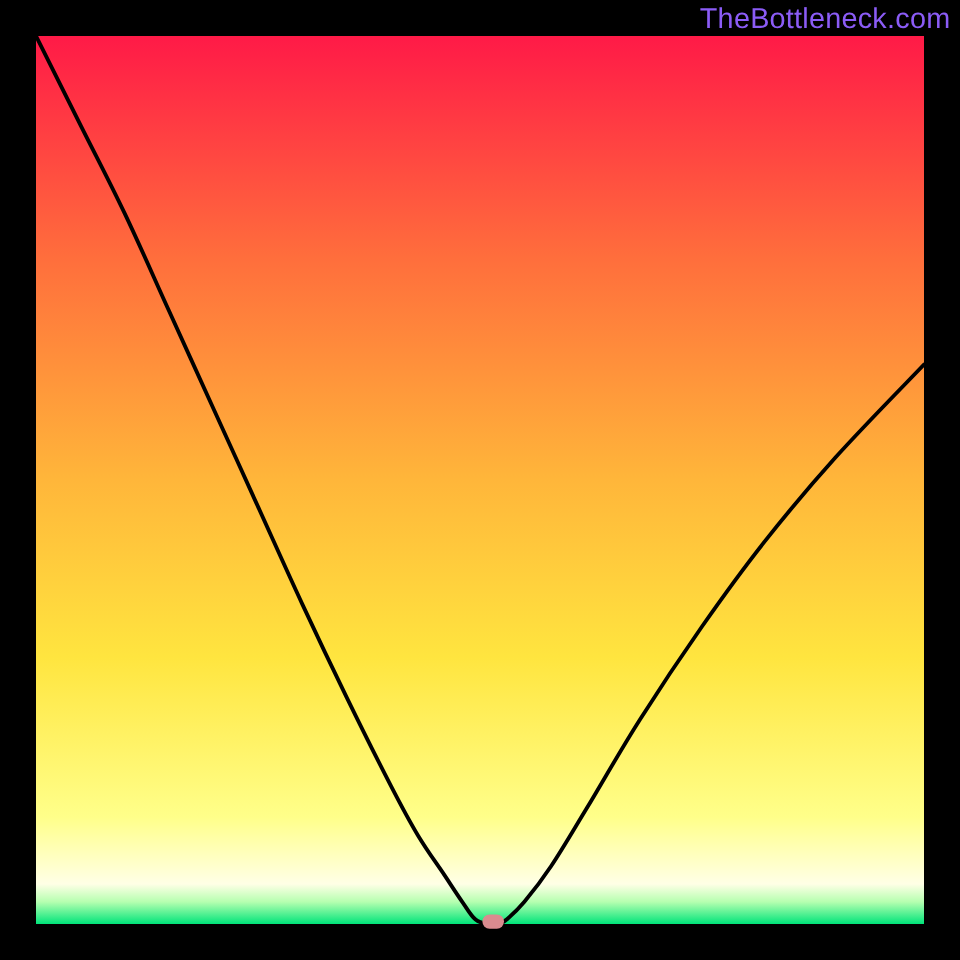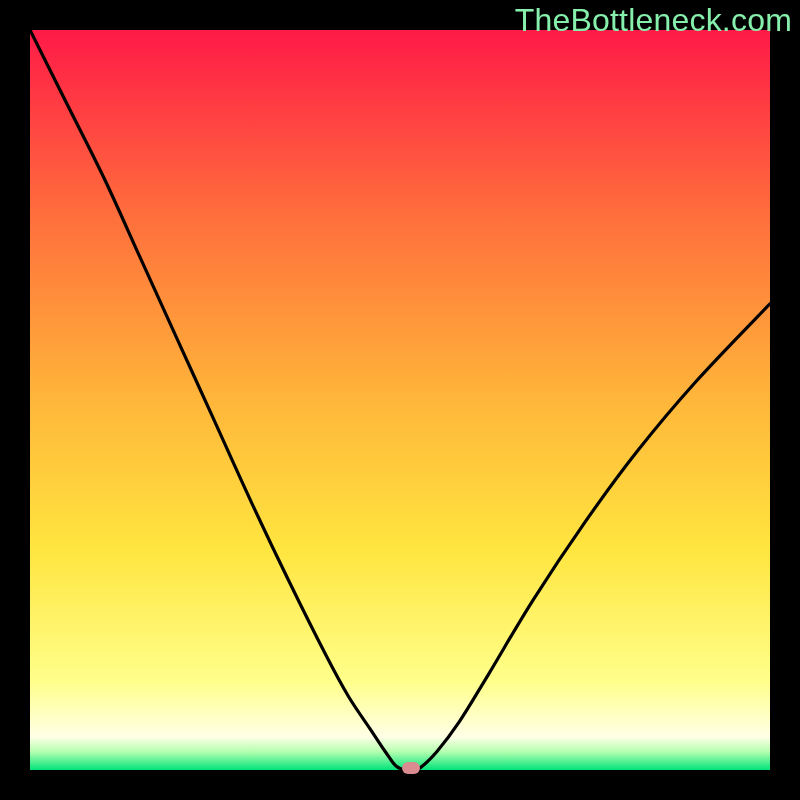--- a/index.html
+++ b/index.html
@@ -14,23 +14,23 @@
   .frame {
     position: relative;
     width: 800px;
     height: 800px;
     background: #000;
   }
   .watermark {
     position: absolute;
     top: 2px;
     right: 8px;
-    font-size: 32px;
+    font-size: 24px;
     font-weight: 500;
-    color: #86efac;
+    color: #8b5cf6;
     letter-spacing: 0.2px;
     z-index: 10;
   }
   .plot {
     position: absolute;
     left: 30px;
     top: 30px;
     width: 740px;
     height: 740px;
   }

